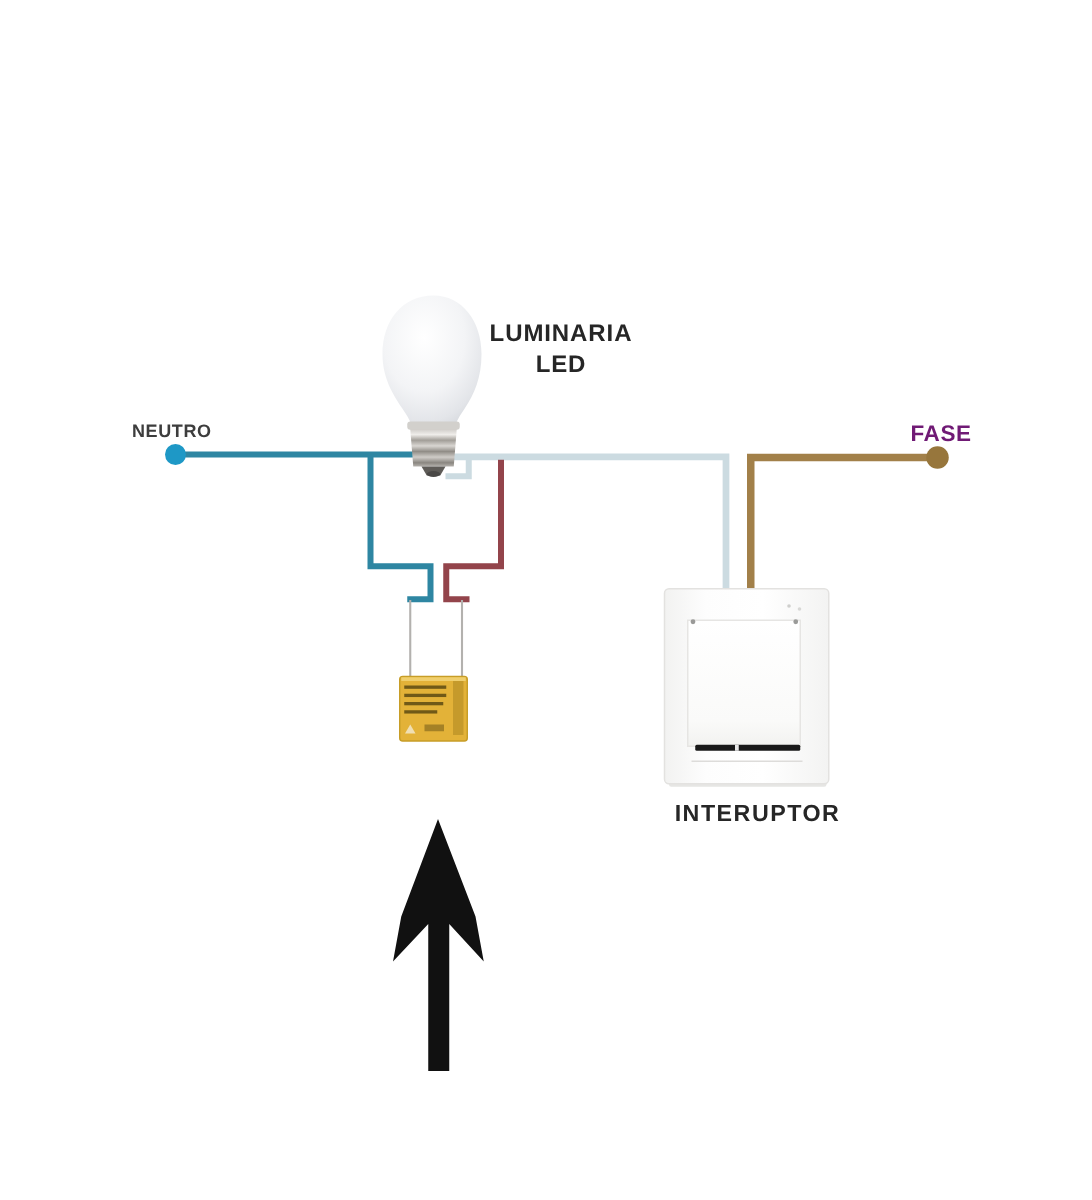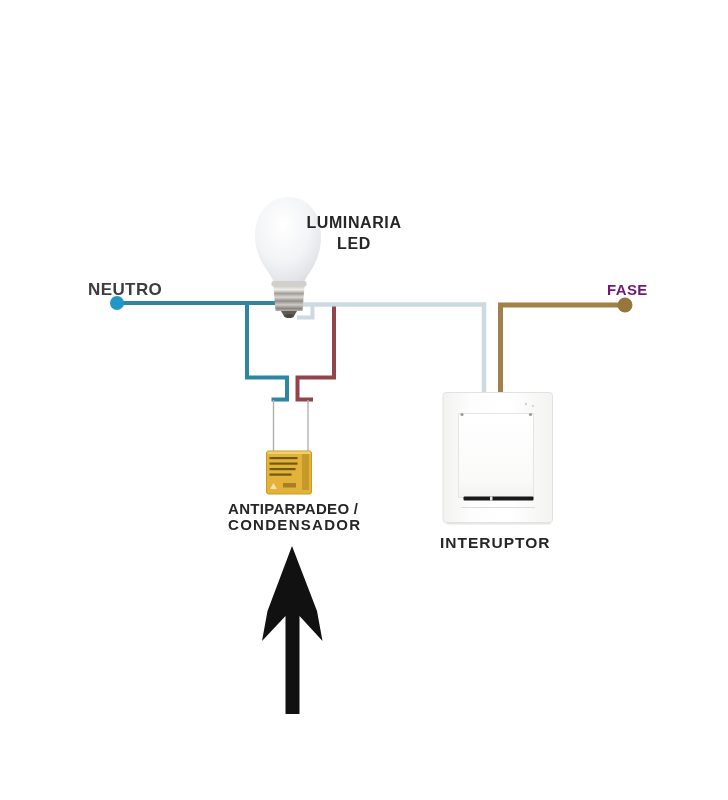--- a/index.html
+++ b/index.html
@@ -23,27 +23,27 @@
   .cap-lead            { stroke: var(--capacitor_lead); fill: none; }
   .cap-body            { fill: var(--capacitor_body); stroke: #c## }
   .arrow-shape         { fill: var(--arrow); }
 
   .label {
     position: absolute;
     font-weight: bold;
     color: var(--label_text);
     white-space: nowrap;
   }
-  .lbl-neutro   { left: 88px;  top: 280px; font-size: 17px; letter-spacing: 0.4px; color: #3d3d3d; }
+  .lbl-neutro   { left: 88px;  top: 280px; font-size: 12px; letter-spacing: 0.4px; color: #3d3d3d; }
   .lbl-fase     { left: 607px; top: 281px; font-size: 15px; letter-spacing: 0.4px; color: #701a75; }
-  .lbl-luminaria{ left: 300px; top: 212px; width: 108px; text-align: center;
+  .lbl-luminaria{ left: 320px; top: 212px; width: 108px; text-align: center;
                   font-size: 16px; line-height: 21px; letter-spacing: 0.6px; }
   .lbl-cap      { left: 228px; top: 501px; font-size: 15px; line-height: 15.5px; letter-spacing: 0.3px; }
   .lbl-cap .line2 { letter-spacing: 1.3px; }
-  .lbl-inter    { left: 440px; top: 534px; width: 130px; 
+  .lbl-inter    { left: 440px; top: 534px; width: 130px; text-align: center;
                   font-size: 15.5px; letter-spacing: 1px; }
 </style>
 </head>
 <body>
 
 <div class="canvas">
 
   <svg width="728" height="800" viewBox="0 0 728 800">
     <defs>
       <radialGradient id="bulbGrad" cx="42%" cy="32%" r="75%">
@@ -130,20 +130,16 @@
   </svg>
 
   <div class="label lbl-neutro">NEUTRO</div>
   <div class="label lbl-fase">FASE</div>
 
   <div class="label lbl-luminaria">
     <div>LUMINARIA</div>
     <div>LED</div>
   </div>
 
-  <div class="label lbl-cap">
-    <div>ANTIPARPADEO /</div>
-    <div class="line2">CONDENSADOR</div>
-  </div>
 
   <div class="label lbl-inter">INTERUPTOR</div>
 
 </div>
 
 </body></html>

